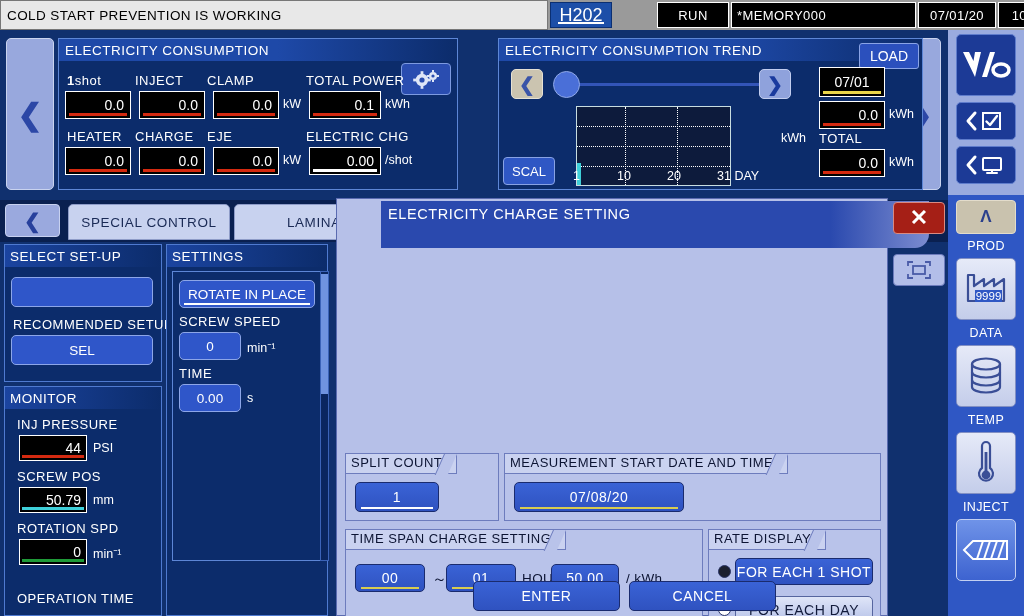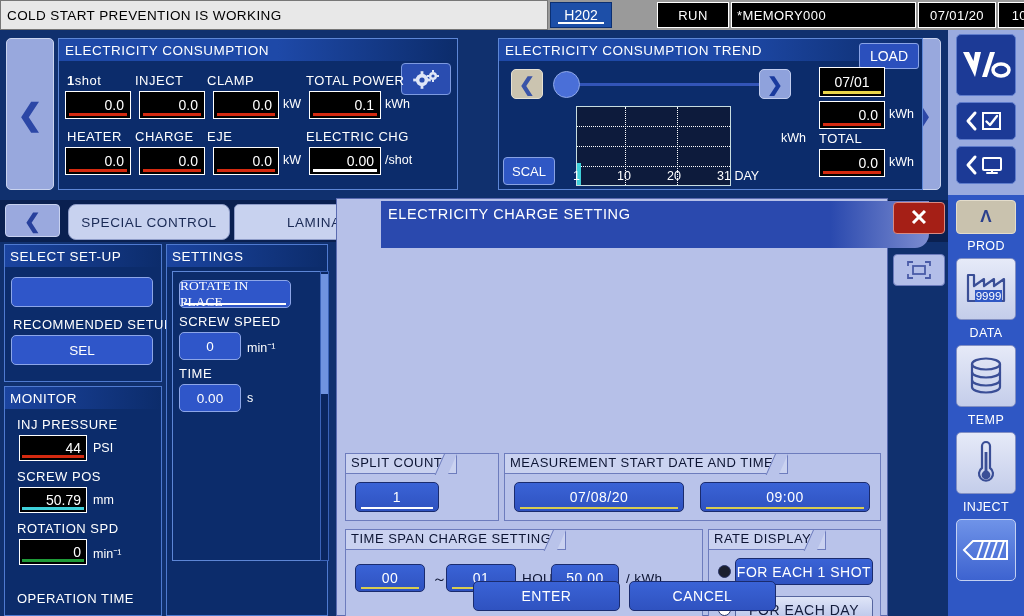--- a/index.html
+++ b/index.html
@@ -13,21 +13,21 @@
   }
   .root{ position:absolute; inset:0; background:#10306e;padding-left:36px; }
 
   
   .topbar{ position:absolute; left:0; top:0; width:1024px; height:30px;
            background:#9a9a9a; display:flex; align-items:stretch; }
   .tb-msg{ flex:0 0 548px; background:#e8e8e8; color:#000; font-size:13.5px;
            display:flex; align-items:center; padding-left:6px; letter-spacing:.4px;
            border:1px solid #777; }
   .tb-code{ flex:0 0 62px; margin:2px 0 2px 2px; background:#1d4fa8; color:#fff;
-            display:flex; align-items:center; justify-content:center; font-size:14px;
+            display:flex; align-items:center; justify-content:center; font-size:18px;
             border:1px solid #0b2f72; position:relative; }
   .tb-code::after{ content:""; position:absolute; left:7px; right:7px; bottom:3px; height:2px; background:#fff; }
   .tb-gap{ flex:0 0 44px; background:#9a9a9a; }
   .tb-blk{ background:#000; color:#fff; border:1px solid #fff; margin:2px 1px;
            display:flex; align-items:center; justify-content:center; font-size:13px; letter-spacing:.4px;}
   .tb-run{ flex:0 0 72px; }
   .tb-mem{ flex:0 0 185px; justify-content:flex-start; padding-left:5px; }
   .tb-date{ flex:0 0 78px; }
   .tb-time{ flex:0 0 62px; }
 
@@ -88,21 +88,21 @@
   .datebox::after{ content:""; position:absolute; left:3px; right:3px; bottom:2px; height:3px; background:#e8d44a; }
 
   
   .tabrow{ position:absolute; left:0; top:200px; width:1024px; height:42px; background:#0a2050; }
   #tab-back{ position:absolute; left:5px; top:4px; width:55px; height:33px; background:#9aa9de;
              border:1px solid #c7d1f0; border-radius:4px; display:flex; align-items:center;
              justify-content:center; color:#27409c; font-size:20px; font-weight:bold; }
   .tab{ position:absolute; top:4px; height:36px; background:#c8d2ef; color:#1a2a55;
         border:1px solid #8e9cc8; border-radius:5px 5px 0 0; display:flex; align-items:center;
         justify-content:center; font-size:13.5px; letter-spacing:.6px; }
-  #tab-special{ left:68px; width:162px;border-radius:8px; }
+  #tab-special{ left:68px; width:162px; }
   #tab-laminar{ left:234px; width:170px; }
 
   
   .colbox{ position:absolute; background:#0c2c6b; border:1px solid #4f7ad0; }
   .colhd{ height:22px; background:linear-gradient(to right,#1b44a0,#0c2c6b); font-size:13.5px;
           padding-left:5px; display:flex; align-items:center; letter-spacing:.5px; }
 
   #box-setup{ left:4px; top:244px; width:158px; height:138px; }
   #box-monitor{ left:4px; top:386px; width:158px; height:230px; }
   #box-settings{ left:166px; top:244px; width:162px; height:372px; }
@@ -324,21 +324,21 @@
     <div class="lbl" style="left:12px; top:134px;">ROTATION SPD</div>
     <div class="mval ul-green" style="left:14px; top:152px; width:68px;">0</div>
     <div class="unit" style="left:88px; top:158px;">min⁻¹</div>
 
     <div class="lbl" style="left:12px; top:204px; color:#fff;">OPERATION TIME</div>
   </div>
 
   <div class="colbox" id="box-settings">
     <div class="colhd">SETTINGS</div>
     <div class="inner-card">
-      <div class="blue-btn ul-white" style="left:6px; top:8px; width:112px; height:28px;font-family:Liberation Serif, serif;">ROTATE IN PLACE</div>
+      <div class="blue-btn ul-white" style="left:6px; top:8px; width:136px; height:28px;">ROTATE IN PLACE</div>
       <div class="lbl" style="left:6px; top:42px;">SCREW SPEED</div>
       <div class="blue-btn" style="left:6px; top:60px; width:62px; height:28px;">0</div>
       <div class="unit" style="left:74px; top:67px;">min⁻¹</div>
       <div class="lbl" style="left:6px; top:94px;">TIME</div>
       <div class="blue-btn" style="left:6px; top:112px; width:62px; height:28px;">0.00</div>
       <div class="unit" style="left:74px; top:119px;">s</div>
     </div>
     <div class="scroll-rail">
       <div class="scroll-thumb"></div>
     </div>
@@ -348,21 +348,20 @@
     <div class="modal-hd">ELECTRICITY CHARGE SETTING</div>
 
     <div class="group" id="g-split">
       <div class="group-lbl">SPLIT COUNT</div>
       <div class="mbtn ulw" style="left:9px; top:28px; width:84px; height:30px;">1</div>
     </div>
 
     <div class="group" id="g-measure">
       <div class="group-lbl">MEASUREMENT START DATE AND TIME</div>
       <div class="mbtn uly" style="left:9px; top:28px; width:170px; height:30px;">07/08/20</div>
-      <div class="mbtn uly" style="left:195px; top:28px; width:170px; height:30px;">09:00</div>
     </div>
 
     <div class="group" id="g-timespan">
       <div class="group-lbl">TIME SPAN CHARGE SETTING</div>
       <div class="mbtn uly" style="left:9px; top:34px; width:70px; height:28px;">00</div>
       <div class="plain-txt" style="left:86px; top:40px; font-size:15px;">～</div>
       <div class="mbtn uly" style="left:100px; top:34px; width:70px; height:28px;">01</div>
       <div class="plain-txt" style="left:176px; top:41px;">HOUR</div>
       <div class="mbtn ulw" style="left:205px; top:34px; width:68px; height:28px;">50.00</div>
       <div class="plain-txt" style="left:280px; top:41px;">/ kWh</div>

